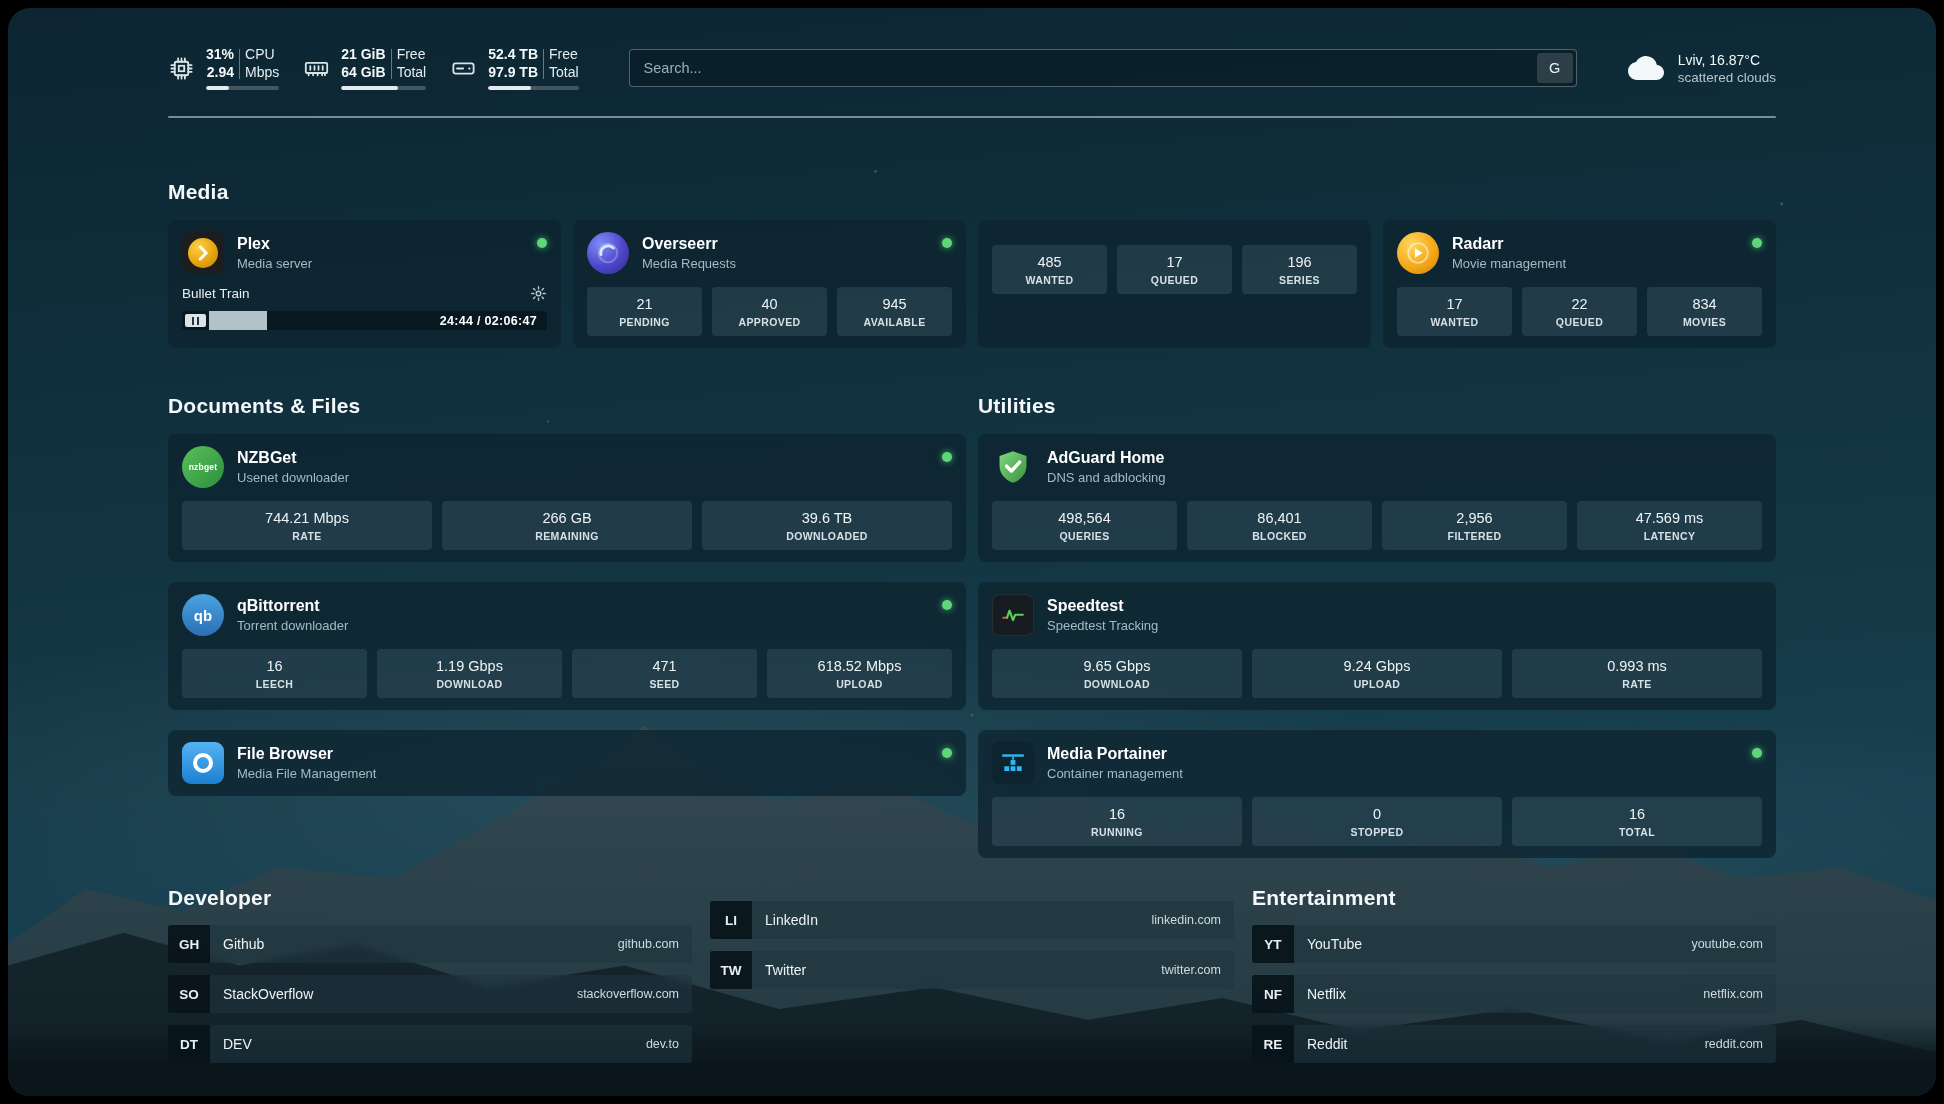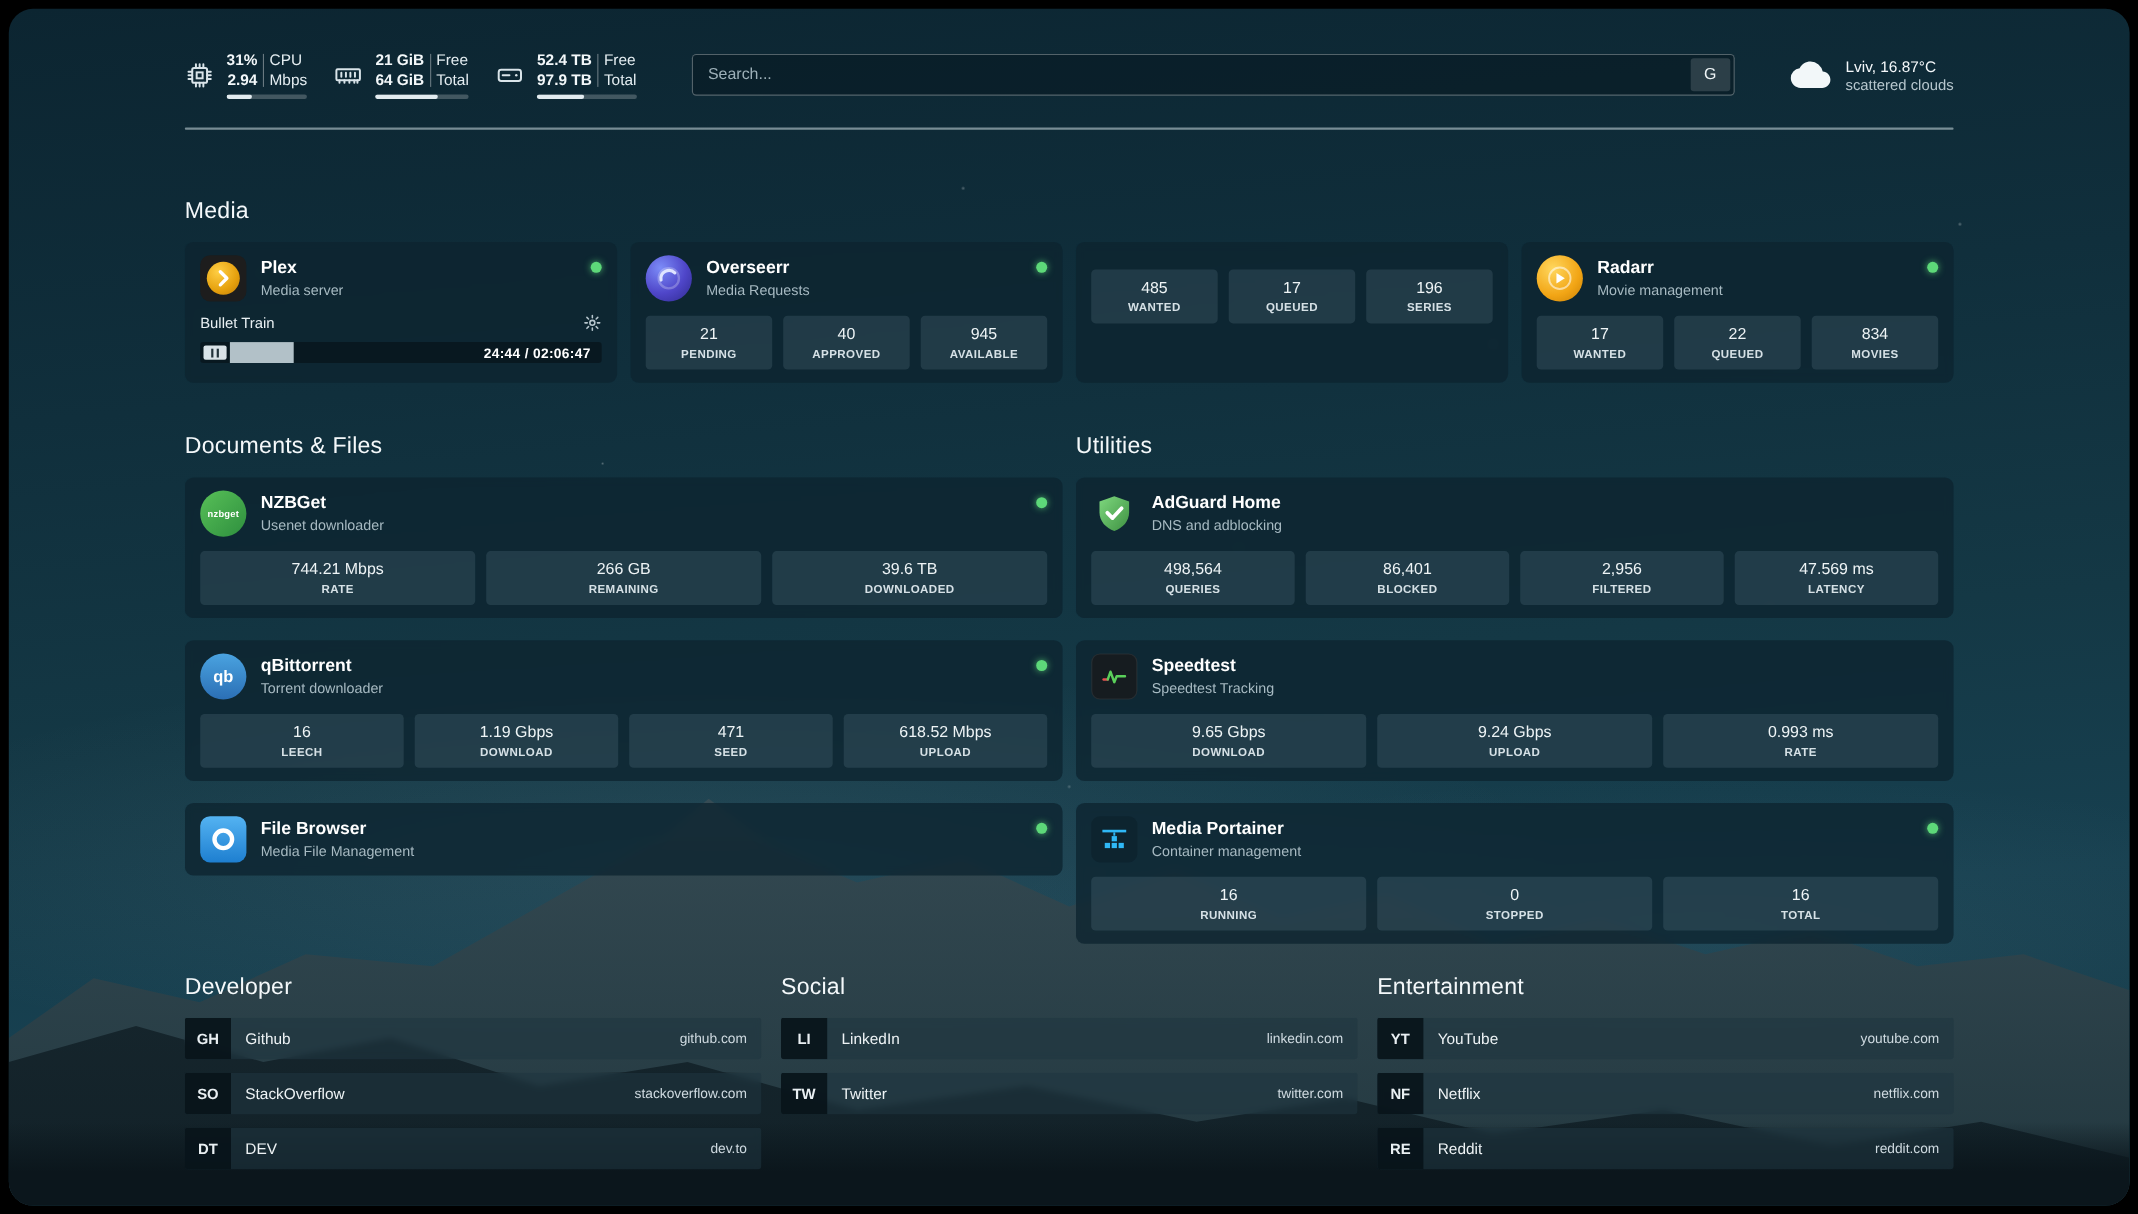--- a/index.html
+++ b/index.html
@@ -56,21 +56,21 @@
   .weather { display:flex; align-items:center; gap:13px; }
   .weather-icon { width:38px; height:30px; color:#f2f7f9; }
   .weather-icon svg { width:100%; height:100%; }
   .weather-text { display:flex; flex-direction:column; gap:2px; }
   .weather-loc { font-size:14px; color:#f4f8fa; font-weight:500; }
   .weather-cond { font-size:13.5px; color:#b6c6cd; }
 
   .divider { margin-top:22px; height:2px; background:rgba(226,239,244,.5); border-radius:1px; }
 
   
-  .section-title { font-size:21px; font-weight:400; color:#f4f8fa; letter-spacing:.2px; }
+  .section-title { font-size:21px; font-weight:700; color:#f4f8fa; letter-spacing:.2px; }
   .media-section { margin-top:62px; }
   .media-grid { display:grid; grid-template-columns:repeat(4,1fr); gap:12px; margin-top:16px; }
 
   .card { background:rgba(13,36,48,.78); border-radius:8px; padding:12px 14px; position:relative;
     backdrop-filter:blur(4px); cursor:pointer; }
   .card-head { display:flex; align-items:center; gap:13px; }
   .app-icon { width:42px; height:42px; flex:0 0 auto; display:flex; align-items:center; justify-content:center; position:relative; }
   .app-icon svg { width:26px; height:26px; position:relative; }
   .head-text { display:flex; flex-direction:column; gap:3px; }
   .app-name { font-size:16px; font-weight:700; color:#ffffff; line-height:1.1; }
@@ -562,21 +562,20 @@
           </div>
           <div class="bm-row">
             <span class="bm-abbr">DT</span>
             <span class="bm-name">DEV</span>
             <span class="bm-url">dev.to</span>
           </div>
         </div>
       </section>
 
       <section>
-        <h2 class="section-title">Social</h2>
         <div class="bm-rows">
           <div class="bm-row">
             <span class="bm-abbr">LI</span>
             <span class="bm-name">LinkedIn</span>
             <span class="bm-url">linkedin.com</span>
           </div>
           <div class="bm-row">
             <span class="bm-abbr">TW</span>
             <span class="bm-name">Twitter</span>
             <span class="bm-url">twitter.com</span>

